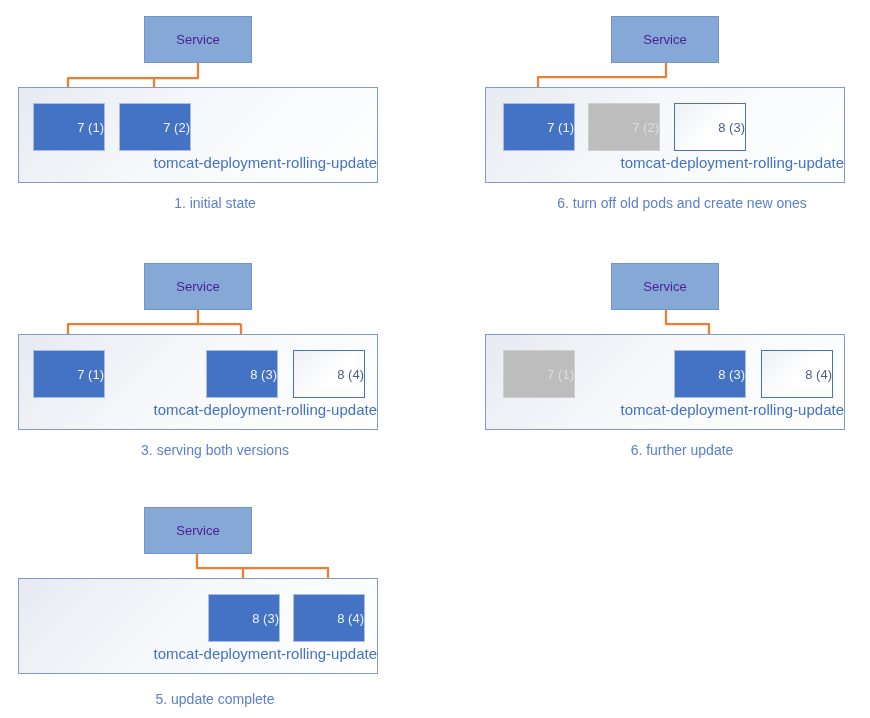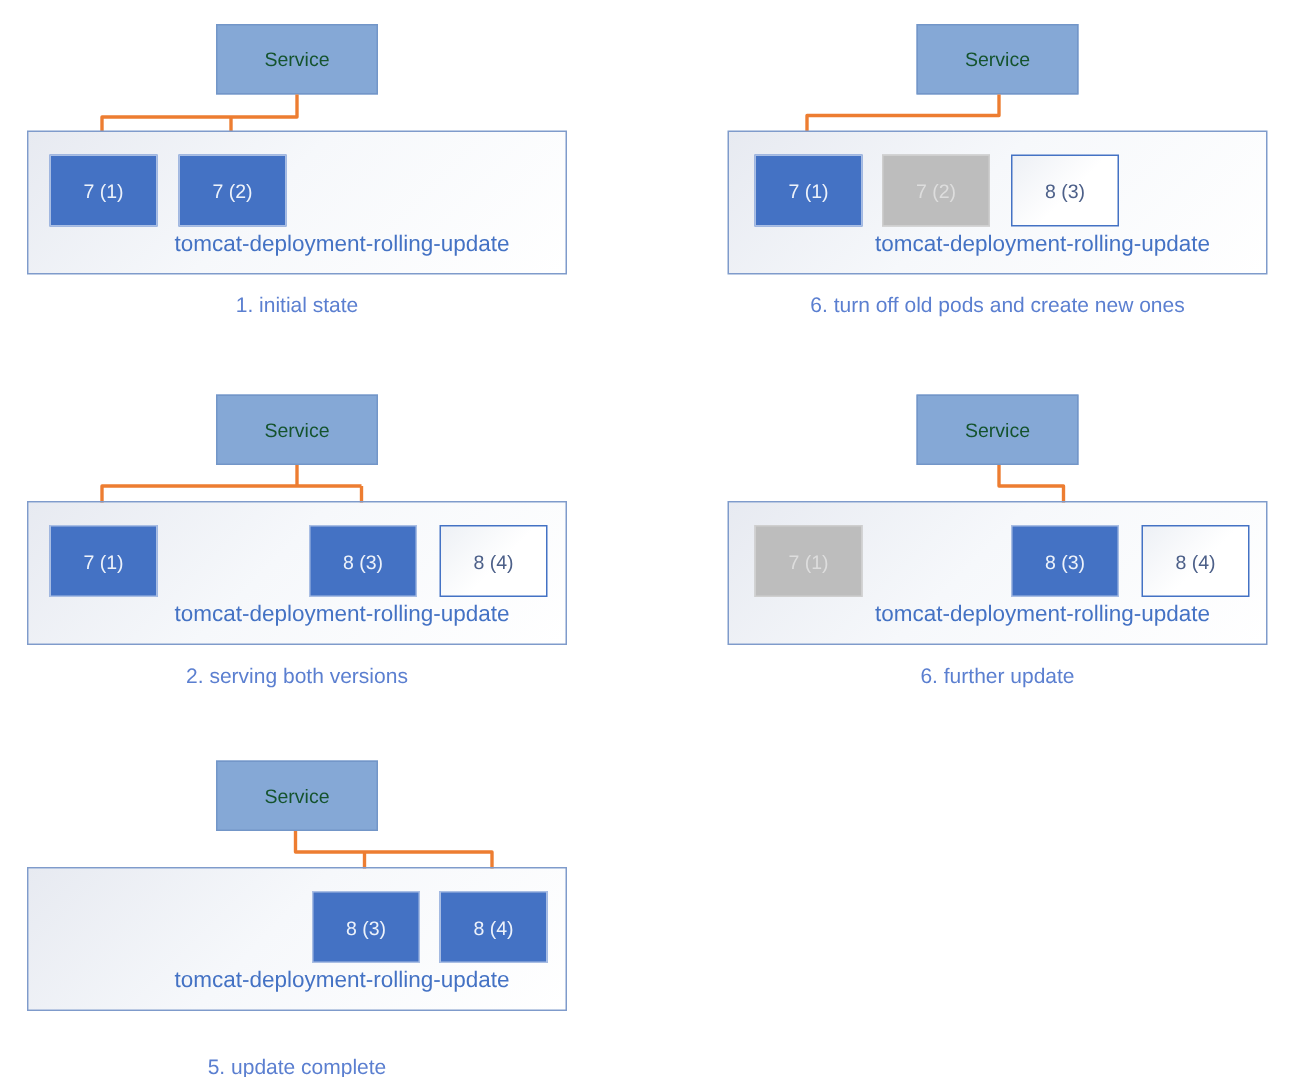--- a/index.html
+++ b/index.html
@@ -7,59 +7,59 @@
     position:relative;width:870px;height:718px;background:#fff;overflow:hidden;
     font-family:"Liberation Sans",sans-serif;
     --service-fill:#85A8D6;--service-border:#7396C8;--pod-active:#4472C4;
     --pod-stopped:#BDBDBD;--arrow:#ED7D31;--label-text:#4472C4;--caption-text:#5B7FD0;
   }
   .panel{position:absolute;width:435px;height:232px;}
   .service{
     position:absolute;left:144px;top:16px;width:108px;height:47px;
     background:var(--service-fill);border:1px solid var(--service-border);
     box-sizing:border-box;display:flex;align-items:center;justify-content:center;
-    color:#14532d;font-size:13px;
+    color:#4c1d95;font-size:13px;
   }
   .deployment{
     position:absolute;left:18px;top:87px;width:360px;height:96px;box-sizing:border-box;
     border:1px solid #7F9BCB;
     background:linear-gradient(135deg,#e7eaf1 0%,#f6f8fb 45%,#ffffff 100%);
   }
   .pod{
     position:absolute;top:15px;width:72px;height:48px;box-sizing:border-box;
-    display:flex;align-items:center;justify-content:center;font-size:13px;
+    display:flex;align-items:center;justify-content:flex-end;font-size:13px;
   }
   .pod.active{
     background:var(--pod-active);border:1px solid #A9BEE4;color:#EDF2FA;
   }
   .pod.stopped{
     background:var(--pod-stopped);border:1px solid #CFCFCF;color:#DDDDDD;
   }
   .pod.new{
     background:linear-gradient(135deg,#edf0f5 0%,#ffffff 55%);
     border:1px solid #4472C4;color:#4D6089;
   }
   .deployment-label{
-    position:absolute;left:0;top:66px;width:100%;text-align:center;
-    color:var(--label-text);font-size:15px;margin-left:30px;
+    position:absolute;left:0;top:66px;width:100%;text-align:right;
+    color:var(--label-text);font-size:15px;
   }
   .caption{
     position:absolute;left:0;top:195px;width:396px;text-align:center;
-    color:var(--caption-text);font-size:14px;
+    color:var(--caption-text);font-size:14px;padding-left:17px;
   }
   .arrows{position:absolute;left:0;top:0;width:435px;height:232px;pointer-events:none;}
   .arrows path{stroke:var(--arrow);stroke-width:2.25;fill:none;stroke-linejoin:round;}
   .arrows polygon{fill:var(--arrow);}
   
   #panel-1{left:0;top:0;}
   #panel-2{left:467px;top:0;}
   #panel-3{left:0;top:247px;}
   #panel-4{left:467px;top:247px;}
   #panel-5{left:0;top:491px;}
-  #panel-5 .caption{top:200px;margin-top:12px;}
+  #panel-5 .caption{top:200px;}
 </style>
 </head>
 <body>
 
 <div id="canvas" style="--service-fill: #85A8D6; --pod-active: #4472C4; --pod-stopped: #BDBDBD; --arrow: #ED7D31; --label-text: #4472C4; --caption-text: #5B7FD0;">
 
   <div class="panel" id="panel-1">
     <div class="service">
       <span>Service</span>
     </div>
@@ -117,21 +117,21 @@
         <span>7 (1)</span>
       </div>
       <div class="pod active" style="left:187px">
         <span>8 (3)</span>
       </div>
       <div class="pod new" style="left:274px">
         <span>8 (4)</span>
       </div>
       <div class="deployment-label">tomcat-deployment-rolling-update</div>
     </div>
-    <div class="caption">2. serving both versions</div>
+    <div class="caption">3. serving both versions</div>
   </div>
 
   <div class="panel" id="panel-4">
     <div class="service">
       <span>Service</span>
     </div>
     <svg class="arrows" viewBox="0 0 435 232" aria-hidden="true">
       <path d="M199,63 V77 H242 V94"></path>
       <polygon points="236,93 248,93 242,103"></polygon>
     </svg>

